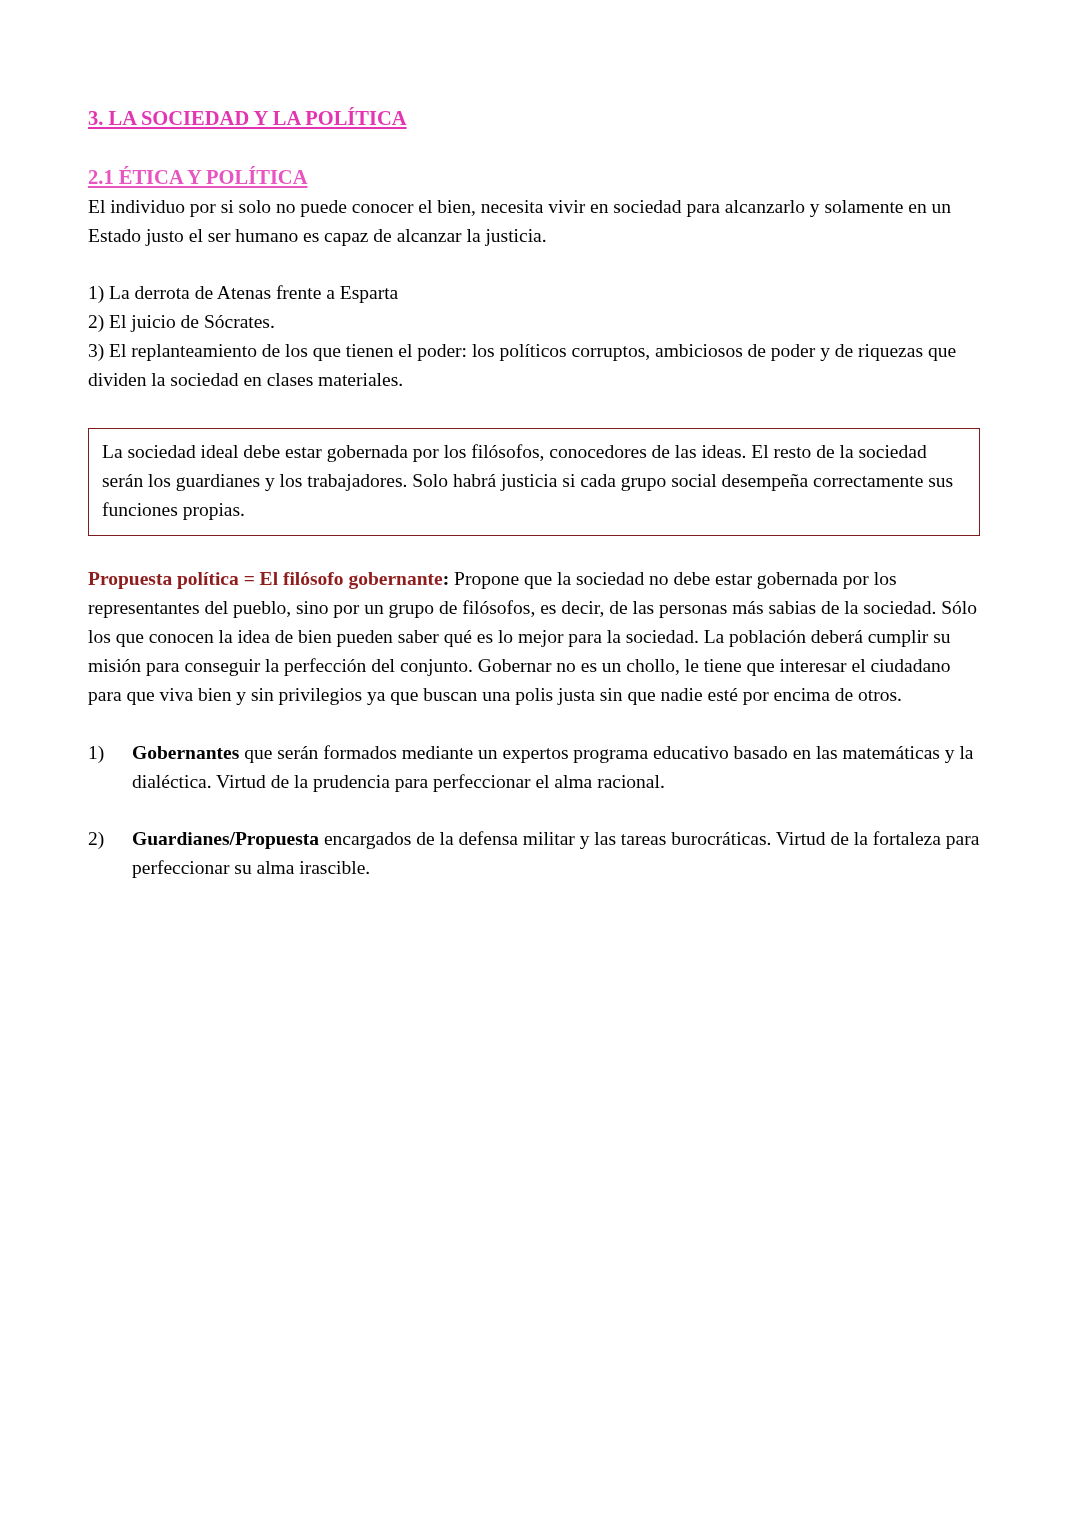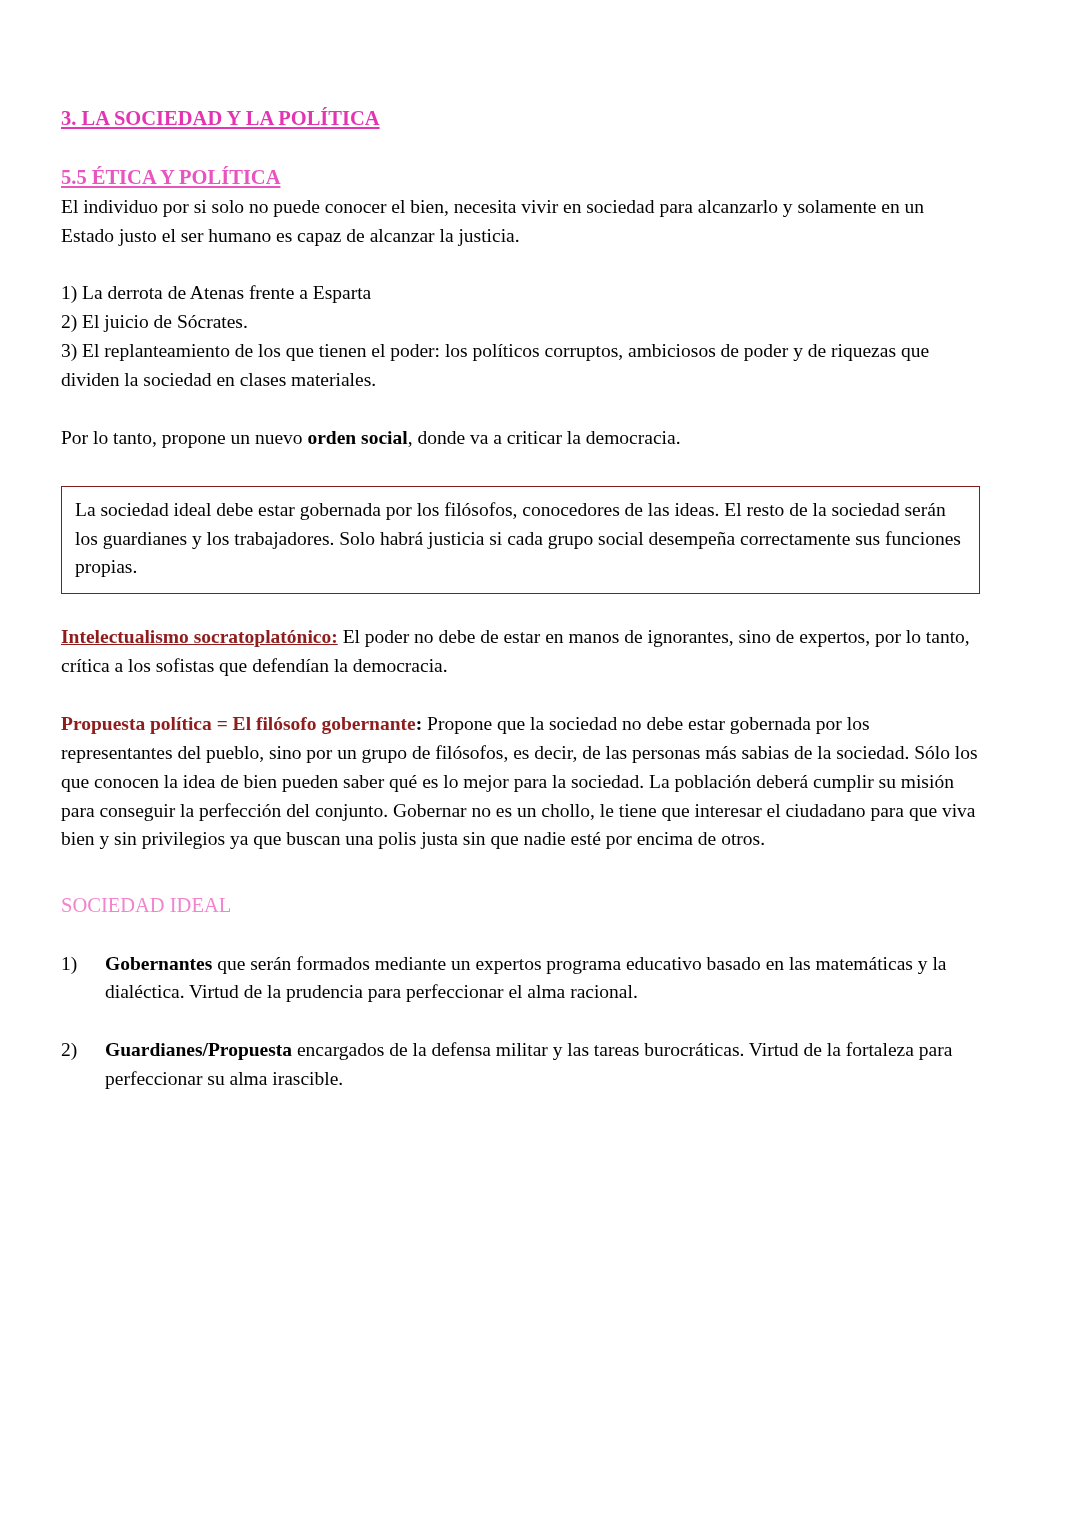--- a/index.html
+++ b/index.html
@@ -7,21 +7,21 @@
   .page {
     position: relative;
     width: 1080px;
     min-height: 1527px;
     margin: 0 auto;
     background: #ffffff;
     font-family: "Liberation Serif", "DejaVu Serif", serif;
     font-size: 19.5px;
     line-height: 1.48;
     color: #000000;
-    padding: 103px 100px 60px 61px;
+    padding: 103px 100px 60px 88px;
   }
   .title {
     font-size: 20.5px;
     font-weight: bold;
     color: #e335b2;
     text-decoration: underline;
   }
   .h31 {
     margin-top: 29px;
     font-size: 20.5px;
@@ -55,42 +55,39 @@
   .onum { flex: 0 0 44px; }
   .otext { flex: 1; }
 </style>
 </head>
 <body>
 
 <div class="page">
 
   <div class="title">3. LA SOCIEDAD Y LA POLÍTICA</div>
 
-  <div class="h31">5.5 ÉTICA Y POLÍTICA</div>
+  <div class="h31">2.1 ÉTICA Y POLÍTICA</div>
 
 
   <p class="flush">El individuo por si solo no puede conocer el bien, necesita vivir en sociedad para alcanzarlo y solamente en un Estado justo el ser humano es capaz de alcanzar la justicia.</p>
 
 
   <div class="para">
     <div>1) La derrota de Atenas frente a Esparta</div>
     <div>2) El juicio de Sócrates.</div>
     <div>3) El replanteamiento de los que tienen el poder: los políticos corruptos, ambiciosos de poder y de riquezas que dividen la sociedad en clases materiales.</div>
   </div>
 
-  <p class="para"><span>Por lo tanto, propone un nuevo </span><span class="b">orden social</span><span>, donde va a criticar la democracia.</span></p>
 
 
   <div class="box">La sociedad ideal debe estar gobernada por los filósofos, conocedores de las ideas. El resto de la sociedad serán los guardianes y los trabajadores. Solo habrá justicia si cada grupo social desempeña correctamente sus funciones propias.</div>
 
-  <p class="para"><span class="lead-red u">Intelectualismo socratoplatónico:</span><span> El poder no debe de estar en manos de ignorantes, sino de expertos, por lo tanto, crítica a los sofistas que defendían la democracia.</span></p>
 
   <p class="para"><span class="lead-red">Propuesta política = El filósofo gobernante</span><span class="b">: </span><span>Propone que la sociedad no debe estar gobernada por los representantes del pueblo, sino por un grupo de filósofos, es decir, de las personas más sabias de la sociedad. Sólo los que conocen la idea de bien pueden saber qué es lo mejor para la sociedad. La población deberá cumplir su misión para conseguir la perfección del conjunto. Gobernar no es un chollo, le tiene que interesar el ciudadano para que viva bien y sin privilegios ya que buscan una polis justa sin que nadie esté por encima de otros.</span></p>
 
-  <div class="h-ideal">SOCIEDAD IDEAL</div>
 
   <div class="olist-item">
     <span class="onum">1)</span>
     <div class="otext"><span class="b">Gobernantes</span><span> que serán formados mediante un expertos programa educativo  basado en las matemáticas y la dialéctica. Virtud de la prudencia para perfeccionar el alma racional.</span></div>
   </div>
 
   <div class="olist-item">
     <span class="onum">2)</span>
     <div class="otext"><span class="b">Guardianes/Propuesta</span><span> encargados de la defensa militar y las tareas burocráticas. Virtud de la fortaleza para perfeccionar su alma irascible.</span></div>
   </div>

